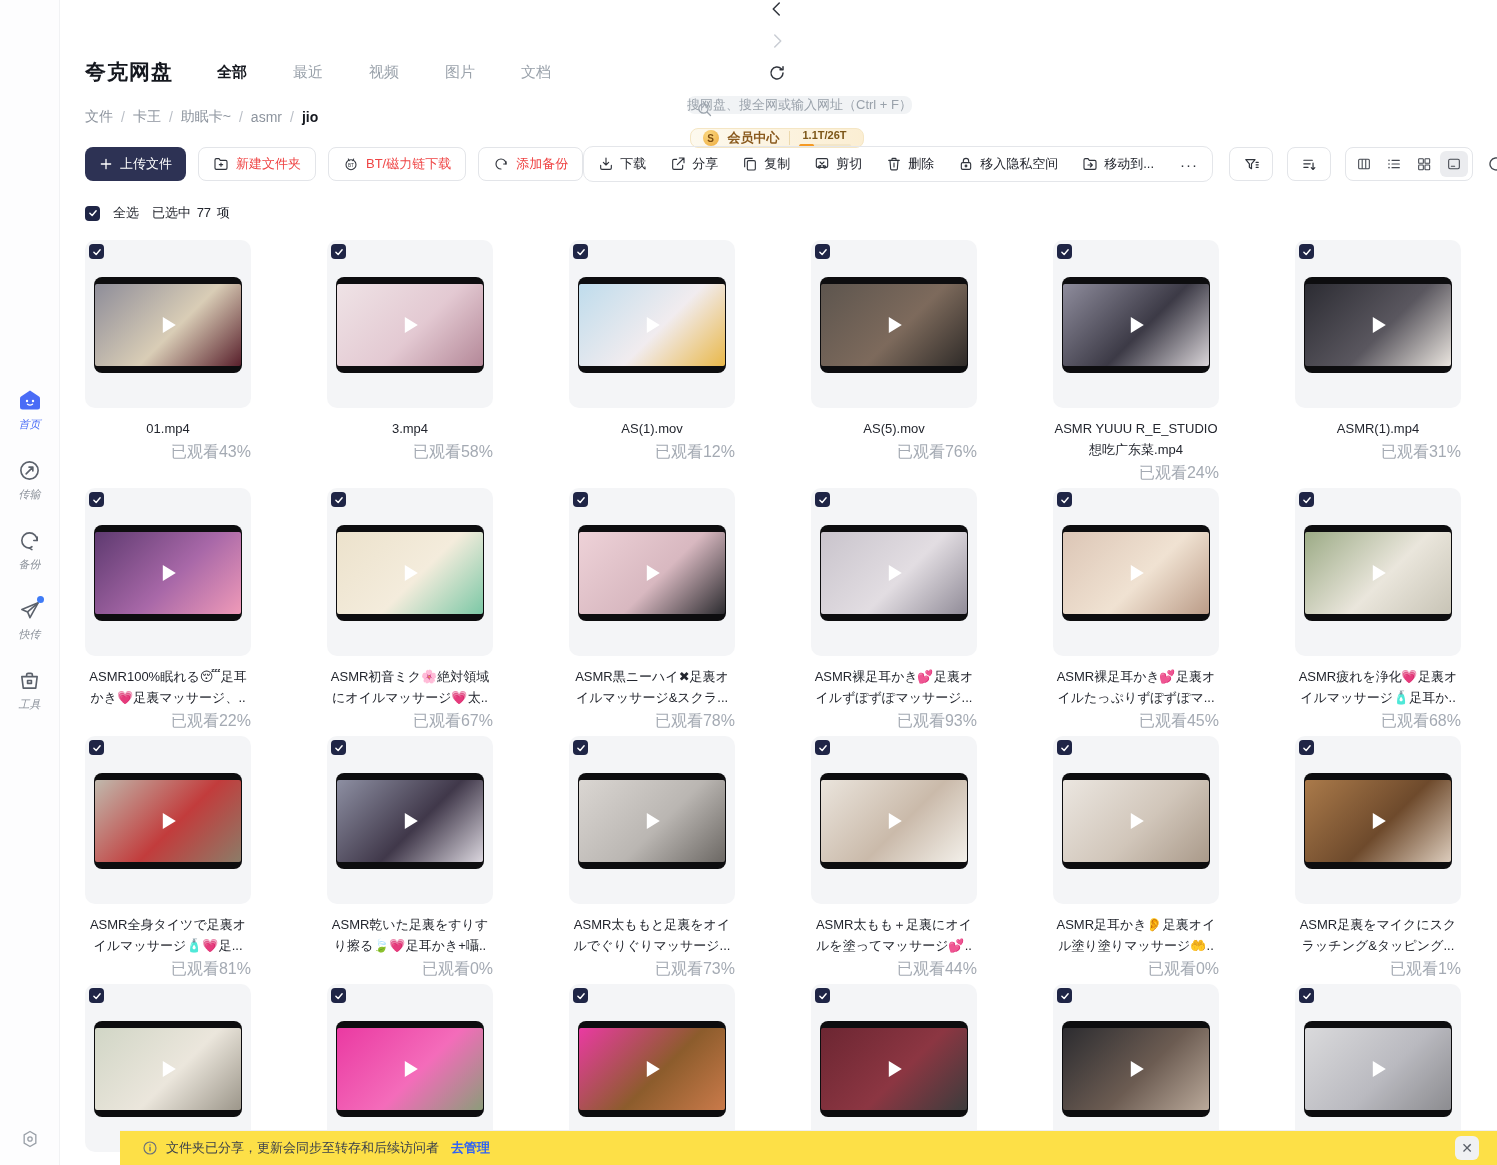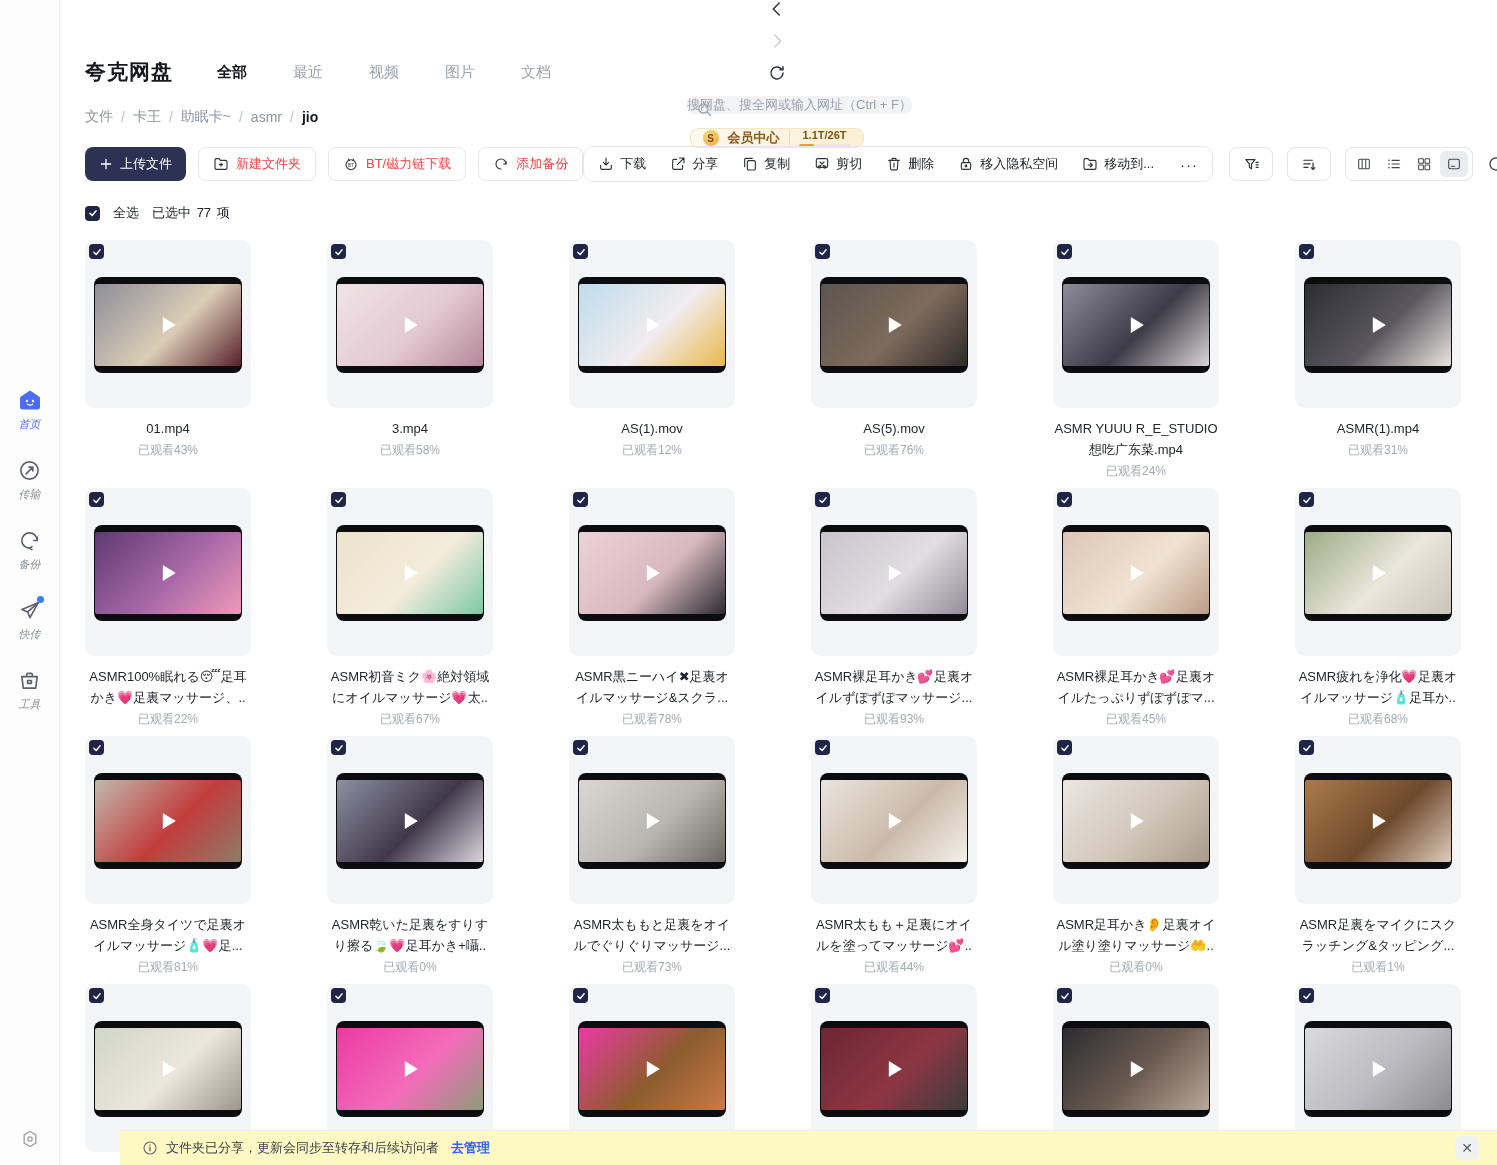--- a/index.html
+++ b/index.html
@@ -86,24 +86,24 @@
   .thumb-card { position:relative; width:166px; height:168px; background:#f4f5f7; border-radius:10px; }
   .thumb-card .checkbox { position:absolute; top:4px; left:4px; }
   .vframe { position:absolute; left:9px; top:37px; width:148px; height:96px; background:#0d0d0f;
     border-radius:8px; }
   .vimg { position:absolute; top:7px; bottom:7px; left:1px; right:1px; border-radius:2px; }
   .play { position:absolute; left:50%; top:50%; transform:translate(-40%,-50%);
     width:0; height:0; border-left:13px solid #fff; border-top:8px solid transparent;
     border-bottom:8px solid transparent; }
   .fname { margin-top:10px; font-size:13px; line-height:21px; color:#23262e; text-align:center;
     display:-webkit-box; -webkit-line-clamp:2; -webkit-box-orient:vertical; overflow:hidden; }
-  .fwatched { margin-top:3px; font-size:12px; color:#a4aab3; text-align:center; }
+  .fwatched { margin-top:3px; font-size:16px; color:#a4aab3; text-align:right; }
 
   
-  .notify { position:absolute; left:60px; right:0; bottom:0; height:35px; background:#fef9c3;
+  .notify { position:absolute; left:60px; right:0; bottom:0; height:35px; background:#fde047;
     border-top:1px solid #efeff2; display:flex; align-items:center; padding:0 18px 0 22px;
     font-size:13px; color:#3c414b; gap:8px; z-index:5; }
   .notify .link { color:#2f62f5; font-weight:bold; cursor:pointer; margin-left:4px; }
   .notify .close { margin-left:auto; width:24px; height:24px; border-radius:6px; background:#f0f1f3;
     display:flex; align-items:center; justify-content:center; color:#5a5f68; cursor:pointer; font-size:14px; }
   svg { display:block; }
 </style>
 </head>
 <body>
 

